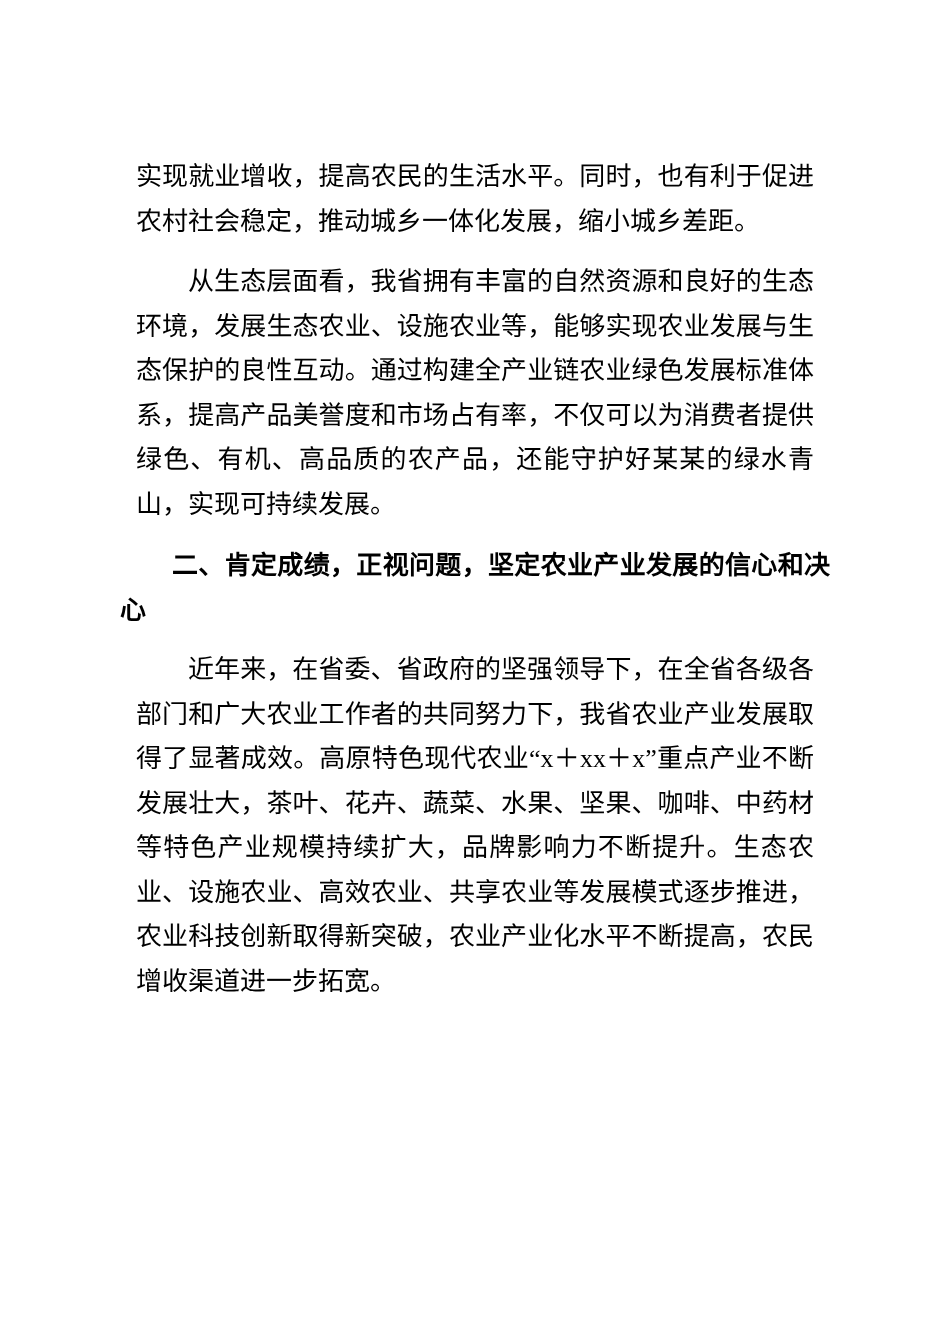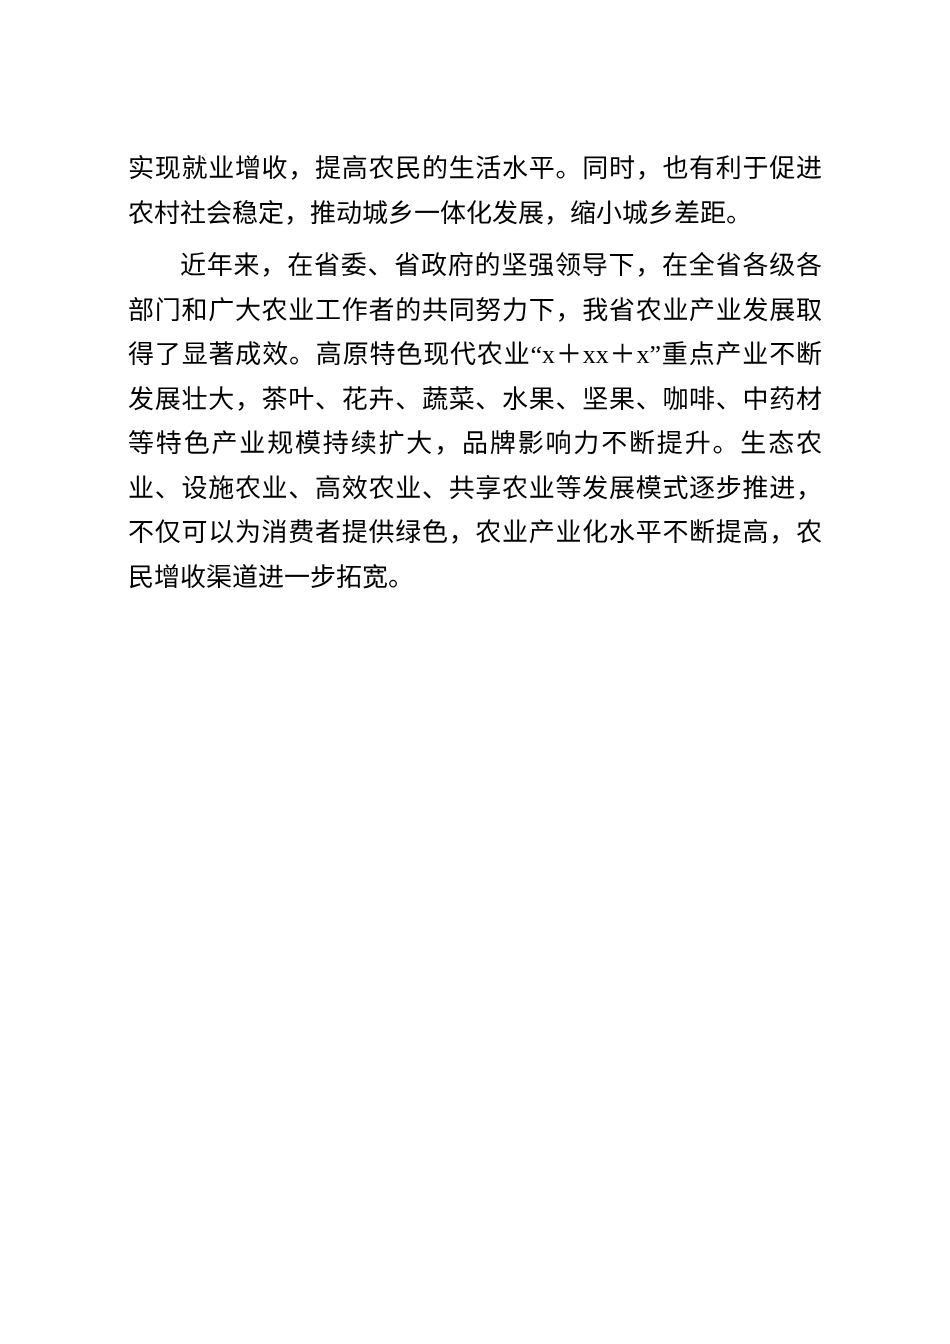--- a/index.html
+++ b/index.html
@@ -14,21 +14,21 @@
     background: #ffffff;
     box-sizing: border-box;
     padding: 139px 120px 0 120px;
     overflow: hidden;
     color: #000000;
   }
   .doc-body {
     width: 710px;
   }
   p.body-para {
-    margin: 8px;
+    margin: 16px;
     font-family: "Liberation Serif", "DejaVu Serif", serif;
     font-weight: 400;
     font-size: 26px;
     line-height: 44.5px;
     text-align: justify;
     color: #000000;
     letter-spacing: 0;
   }
   p.body-para.indent {
     text-indent: 2em;
@@ -49,19 +49,21 @@
   }
 </style>
 </head>
 <body>
 
 <div class="page">
   <div class="doc-body">
 
     <p class="body-para no-indent">实现就业增收，提高农民的生活水平。同时，也有利于促进农村社会稳定，推动城乡一体化发展，缩小城乡差距。</p>
 
+    <p class="body-para indent">从生态层面看，我省拥有丰富的自然资源和良好的生态环境，发展生态农业、设施农业等，能够实现农业发展与生态保护的良性互动。通过构建全产业链农业绿色发展标准体系，提高产品美誉度和市场占有率，不仅可以为消费者提供绿色、有机、高品质的农产品，还能守护好某某的绿水青山，实现可持续发展。</p>
 
+    <h2 class="section-heading">二、肯定成绩，正视问题，坚定农业产业发展的信心和决心</h2>
 
-    <p class="body-para indent">近年来，在省委、省政府的坚强领导下，在全省各级各部门和广大农业工作者的共同努力下，我省农业产业发展取得了显著成效。高原特色现代农业“x＋xx＋x”重点产业不断发展壮大，茶叶、花卉、蔬菜、水果、坚果、咖啡、中药材等特色产业规模持续扩大，品牌影响力不断提升。生态农业、设施农业、高效农业、共享农业等发展模式逐步推进，不仅可以为消费者提供绿色，农业产业化水平不断提高，农民增收渠道进一步拓宽。</p>
+    <p class="body-para indent">近年来，在省委、省政府的坚强领导下，在全省各级各部门和广大农业工作者的共同努力下，我省农业产业发展取得了显著成效。高原特色现代农业“x＋xx＋x”重点产业不断发展壮大，茶叶、花卉、蔬菜、水果、坚果、咖啡、中药材等特色产业规模持续扩大，品牌影响力不断提升。生态农业、设施农业、高效农业、共享农业等发展模式逐步推进，农业科技创新取得新突破，农业产业化水平不断提高，农民增收渠道进一步拓宽。</p>
 
 
   </div>
 </div>
 
 </body></html>

